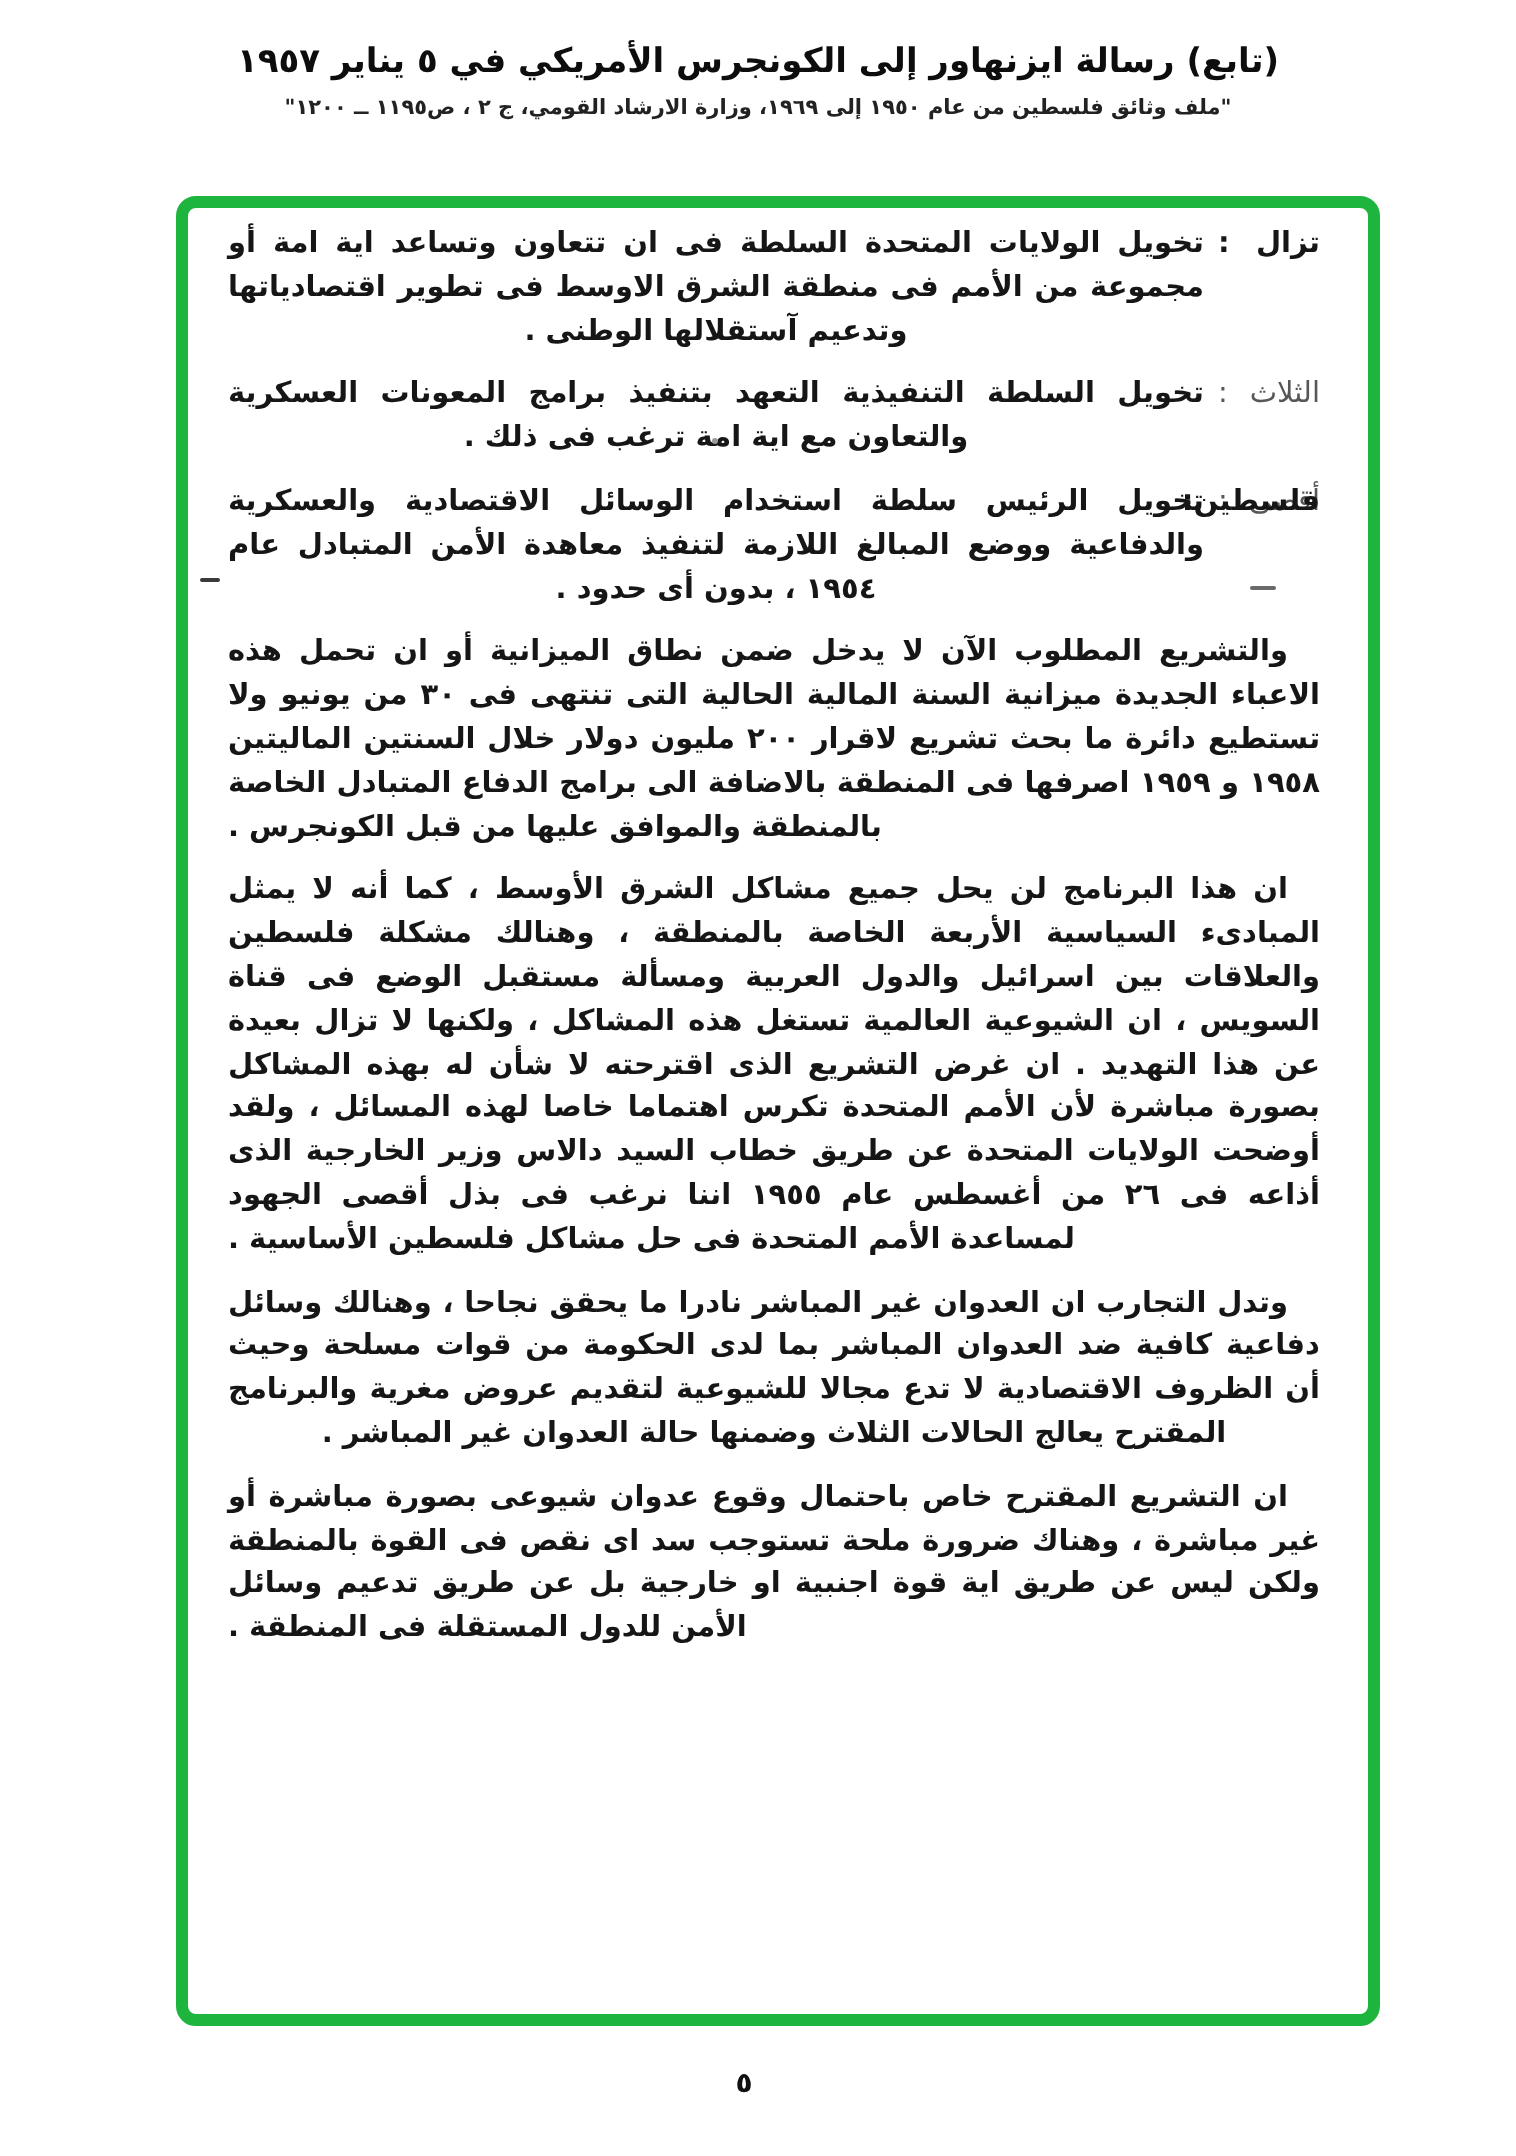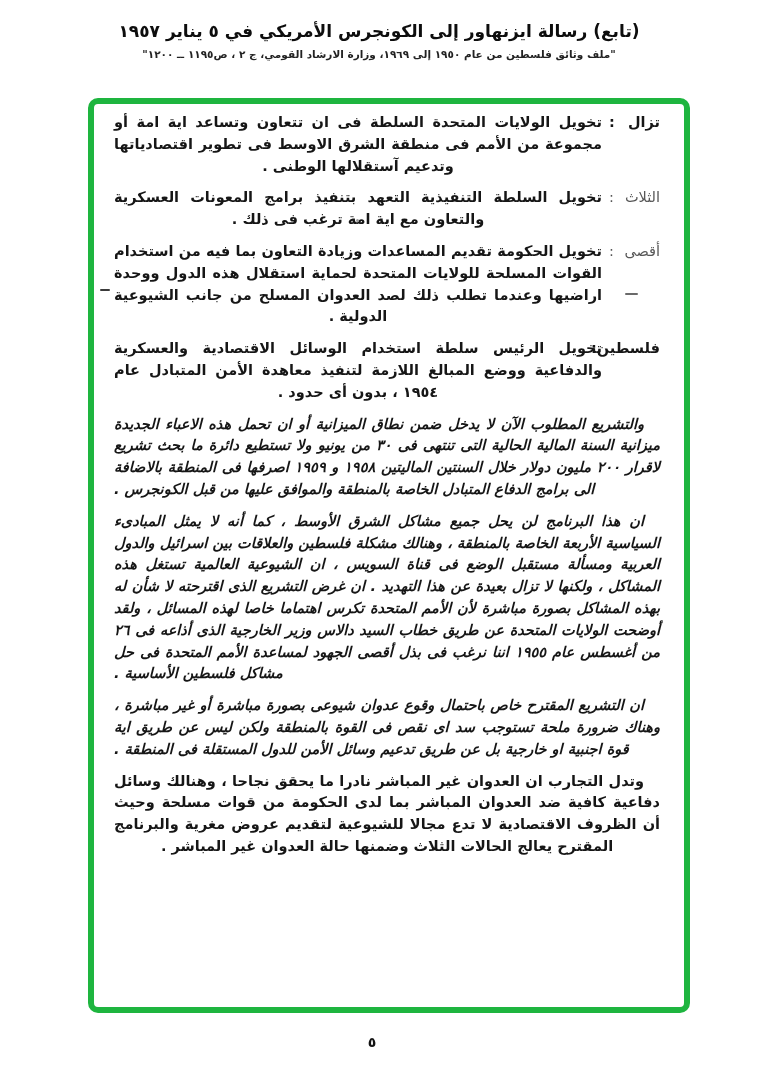--- a/index.html
+++ b/index.html
@@ -43,21 +43,21 @@
   .para{margin:0 0 10px 0;}
   .para.labeled{position:relative;padding-right:58px;}
   .plabel{
     position:absolute;right:0;top:0;width:52px;
     display:flex;justify-content:space-between;align-items:flex-start;
   }
   .plabel .sep{padding-left:1px;}
   .para.faded .plabel{color:#575757;font-weight:500;}
   .para.indent{text-indent:16px;}
   .last-center{text-align-last:center;}
-  .last-left{text-align-last:left;font-style:italic;}
+  .last-left{text-align-last:left;}
   
   .page-number{
     position:absolute;left:0;right:14px;top:1034px;
     text-align:center;
     font-size:14px;font-weight:bold;color:#111;
   }
   
   .artifact{position:absolute;background:#3a3a3a;border-radius:1px;}
   .artifact.a1{left:100px;top:289px;width:10px;height:2px;}
   .artifact.a2{left:625px;top:293px;width:13px;height:2px;background:#6a6a6a;}
@@ -88,46 +88,45 @@
           <span class="sep">:</span>
         </span>
       <span>تخويل السلطة التنفيذية التعهد بتنفيذ برامج المعونات العسكرية والتعاون مع اية امة ترغب فى ذلك .</span>
     </div>
 
     <div class="para labeled faded last-center">
       <span class="plabel">
           <span>أقصى</span>
           <span class="sep">:</span>
         </span>
-      <span>تخويل الحكومة تقديم المساعدات وزيادة التعاون بما فيه من استخدام القوات المسلحة للولايات المتحدة لحماية استقلال هذه الدول ووحدة اراضيها وعندما تطلب ذلك لصد العدوان المسلح من جانب الشيوعية الدولية .</span>
     </div>
 
 
     <div class="para labeled last-center">
       <span class="plabel">
           <span>فلسطين</span>
           <span class="sep">:</span>
         </span>
       <span>تخويل الرئيس سلطة استخدام الوسائل الاقتصادية والعسكرية والدفاعية ووضع المبالغ اللازمة لتنفيذ معاهدة الأمن المتبادل عام ١٩٥٤ ، بدون أى حدود .</span>
     </div>
 
     <div class="para indent last-left">
       <span>والتشريع المطلوب الآن لا يدخل ضمن نطاق الميزانية أو ان تحمل هذه الاعباء الجديدة ميزانية السنة المالية الحالية التى تنتهى فى ٣٠ من يونيو ولا تستطيع دائرة ما بحث تشريع لاقرار ٢٠٠ مليون دولار خلال السنتين الماليتين ١٩٥٨ و ١٩٥٩ اصرفها فى المنطقة بالاضافة الى برامج الدفاع المتبادل الخاصة بالمنطقة والموافق عليها من قبل الكونجرس .</span>
     </div>
 
     <div class="para indent last-left">
       <span>ان هذا البرنامج لن يحل جميع مشاكل الشرق الأوسط ، كما أنه لا يمثل المبادىء السياسية الأربعة الخاصة بالمنطقة ، وهنالك مشكلة فلسطين والعلاقات بين اسرائيل والدول العربية ومسألة مستقبل الوضع فى قناة السويس ، ان الشيوعية العالمية تستغل هذه المشاكل ، ولكنها لا تزال بعيدة عن هذا التهديد . ان غرض التشريع الذى اقترحته لا شأن له بهذه المشاكل بصورة مباشرة لأن الأمم المتحدة تكرس اهتماما خاصا لهذه المسائل ، ولقد أوضحت الولايات المتحدة عن طريق خطاب السيد دالاس وزير الخارجية الذى أذاعه فى ٢٦ من أغسطس عام ١٩٥٥ اننا نرغب فى بذل أقصى الجهود لمساعدة الأمم المتحدة فى حل مشاكل فلسطين الأساسية .</span>
     </div>
 
+    <div class="para indent last-center">
+      <span>وتدل التجارب ان العدوان غير المباشر نادرا ما يحقق نجاحا ، وهنالك وسائل دفاعية كافية ضد العدوان المباشر بما لدى الحكومة من قوات مسلحة وحيث أن الظروف الاقتصادية لا تدع مجالا للشيوعية لتقديم عروض مغرية والبرنامج المقترح يعالج الحالات الثلاث وضمنها حالة العدوان غير المباشر .</span>
+    </div>
+
     <div class="para indent last-left">
       <span>ان التشريع المقترح خاص باحتمال وقوع عدوان شيوعى بصورة مباشرة أو غير مباشرة ، وهناك ضرورة ملحة تستوجب سد اى نقص فى القوة بالمنطقة ولكن ليس عن طريق اية قوة اجنبية او خارجية بل عن طريق تدعيم وسائل الأمن للدول المستقلة فى المنطقة .</span>
-    </div>
-
-    <div class="para indent last-center">
-      <span>وتدل التجارب ان العدوان غير المباشر نادرا ما يحقق نجاحا ، وهنالك وسائل دفاعية كافية ضد العدوان المباشر بما لدى الحكومة من قوات مسلحة وحيث أن الظروف الاقتصادية لا تدع مجالا للشيوعية لتقديم عروض مغرية والبرنامج المقترح يعالج الحالات الثلاث وضمنها حالة العدوان غير المباشر .</span>
     </div>
 
   </div>
 </div>
 
 <div class="artifact a1"></div>
 <div class="artifact a2"></div>
 <div class="artifact a3"></div>
 
 <div class="page-number">٥</div>

